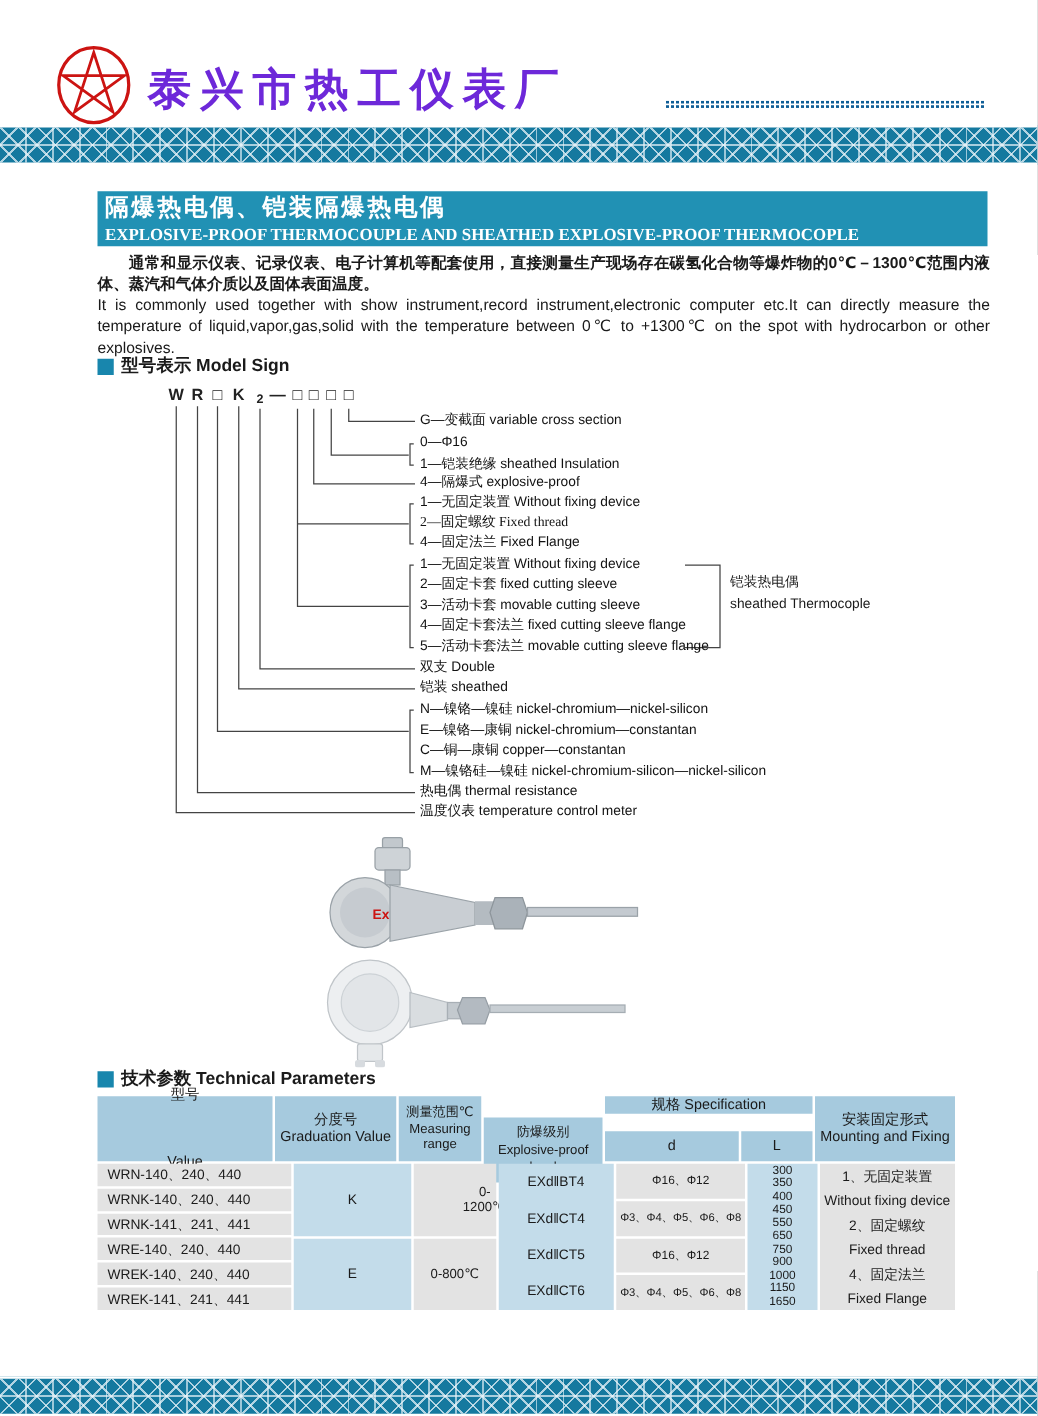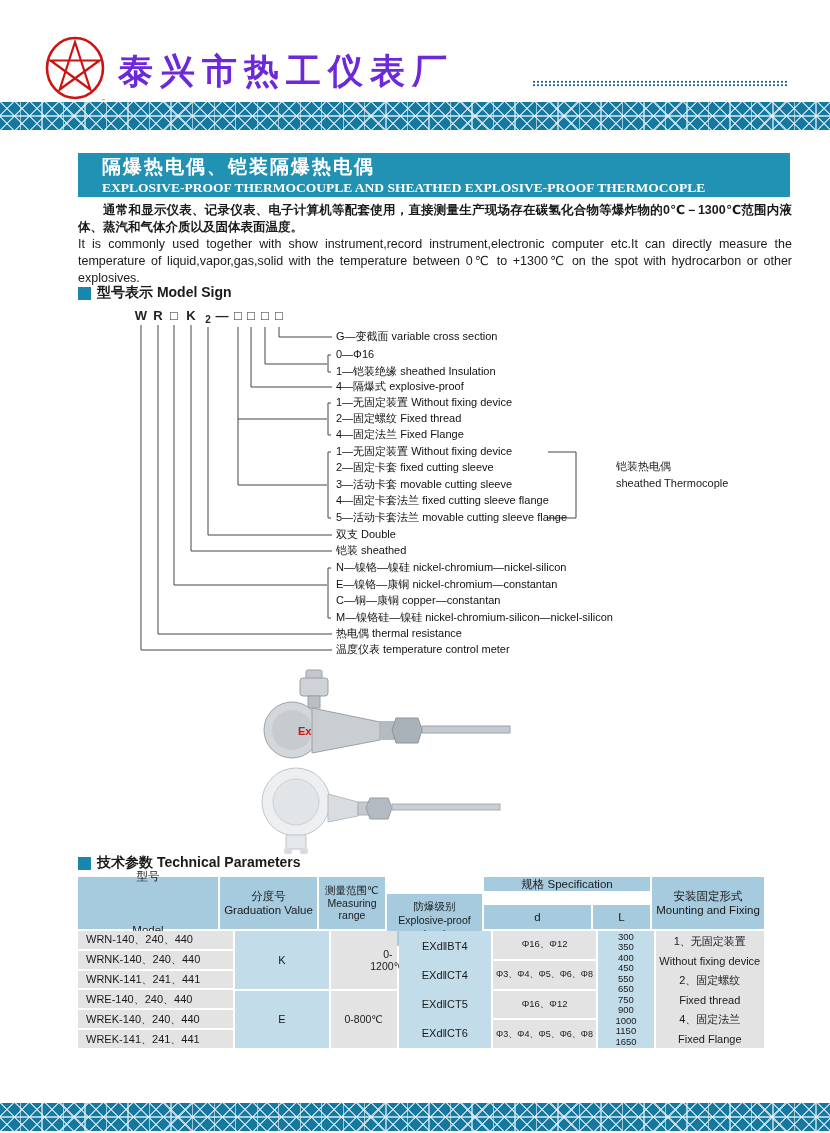--- a/index.html
+++ b/index.html
@@ -19,40 +19,40 @@
     background-image:
       repeating-linear-gradient(45deg, rgba(255,255,255,0) 0 9px, rgba(230,242,248,.75) 9px 10.5px),
       repeating-linear-gradient(135deg, rgba(255,255,255,0) 0 9px, rgba(230,242,248,.75) 9px 10.5px),
       repeating-linear-gradient(90deg, rgba(255,255,255,0) 0 20px, rgba(230,242,248,.65) 20px 21.5px),
       linear-gradient(to bottom, rgba(255,255,255,0) 0 47%, rgba(230,242,248,.7) 47% 53%, rgba(255,255,255,0) 53%);
     border-top:2px solid #ffffff; border-bottom:2px solid #ffffff; }
   .band-top { top:100px; }
   .band-bottom { top:1101px; }
 
   
-  .banner { position:absolute; left:78px; top:153px; width:712px; height:44px; background:#2191b4; color:#fff; padding:2px 6px 0 24px; }
+  .banner { position:absolute; left:78px; top:153px; width:712px; height:44px; background:#2191b4; color:#fff; padding:2px 6px 0 6px; }
   .banner-zh { font-family:"Liberation Serif","DejaVu Serif",serif; font-size:19px; font-weight:bold; letter-spacing:2px; line-height:24px; }
   .banner-en { font-family:"Liberation Serif","DejaVu Serif",serif; font-size:13.5px; font-weight:bold; line-height:17px; white-space:nowrap; }
 
   
   .intro { position:absolute; left:78px; top:202px; width:714px; }
   .intro-zh { font-size:12.5px; font-weight:bold; line-height:17px; text-indent:2em; text-align:justify; }
   .intro-en { font-size:12.5px; line-height:17px; text-align:justify; }
 
   
   .section-hdr { position:absolute; display:flex; align-items:center; gap:6px; font-size:14px; font-weight:bold; }
   .bullet { width:13px; height:13px; background:#1886ad; }
 
   
   .diagram { position:absolute; left:0; top:300px; width:830px; height:365px; }
   .diagram svg.lines { position:absolute; left:0; top:0; }
   .code-char { position:absolute; top:8px; width:18px; text-align:center; font-size:13px; font-weight:bold; color:#222; }
   .code-char.sub { font-size:10px; top:14px; }
   .dlabel { position:absolute; left:336px; font-size:11px; line-height:13px; white-space:nowrap; color:#111; transform:translateY(-7px); }
-  .side-note { position:absolute; left:616px; top:158px; font-size:11px; line-height:17px; white-space:pre-line; }
+  .side-note { position:absolute; left:584px; top:158px; font-size:11px; line-height:17px; white-space:pre-line; }
 
   
   .photo { position:absolute; }
 
   
   .tbl { position:absolute; left:78px; top:877px; width:686px; }
   .tbl .hdr-cell { position:absolute; background:#a6cade; display:flex; flex-direction:column; align-items:center; justify-content:center; font-size:11.5px; line-height:14px; text-align:center; }
   .tbl .hdr-cell .ml { white-space:pre-line; }
   .body-cols { position:absolute; top:54px; left:0; width:686px; height:117px; display:flex; gap:2px; }
   .bcol { display:flex; flex-direction:column; gap:2px; }
@@ -122,21 +122,21 @@
     <span class="code-char" style="left:229px;">□</span>
     <span class="code-char" style="left:242px;">□</span>
     <span class="code-char" style="left:256px;">□</span>
     <span class="code-char" style="left:270px;">□</span>
 
     <div class="dlabel" style="top:37px;">G—变截面 variable cross section</div>
     <div class="dlabel" style="top:55px;">0—Φ16</div>
     <div class="dlabel" style="top:72px;">1—铠装绝缘 sheathed Insulation</div>
     <div class="dlabel" style="top:87px;">4—隔爆式 explosive-proof</div>
     <div class="dlabel" style="top:103px;">1—无固定装置 Without fixing device</div>
-    <div class="dlabel" style="top:119px;">2—固定螺纹 Fixed thread</div>
+    <div class="dlabel" style="top:119px;font-family:Liberation Serif, serif;">2—固定螺纹 Fixed thread</div>
     <div class="dlabel" style="top:135px;">4—固定法兰 Fixed Flange</div>
     <div class="dlabel" style="top:152px;">1—无固定装置 Without fixing device</div>
     <div class="dlabel" style="top:168px;">2—固定卡套 fixed cutting sleeve</div>
     <div class="dlabel" style="top:185px;">3—活动卡套 movable cutting sleeve</div>
     <div class="dlabel" style="top:201px;">4—固定卡套法兰 fixed cutting sleeve flange</div>
     <div class="dlabel" style="top:218px;">5—活动卡套法兰 movable cutting sleeve flange</div>
     <div class="dlabel" style="top:235px;">双支 Double</div>
     <div class="dlabel" style="top:251px;">铠装 sheathed</div>
     <div class="dlabel" style="top:268px;">N—镍铬—镍硅 nickel-chromium—nickel-silicon</div>
     <div class="dlabel" style="top:285px;">E—镍铬—康铜 nickel-chromium—constantan</div>
@@ -174,21 +174,21 @@
 
   <div class="section-hdr" style="left:78px; top:854px;">
     <span class="bullet"></span>
     <span>技术参数 Technical Parameters</span>
   </div>
 
   <div class="tbl">
 
     <div class="hdr-cell" style="left:0; top:0; width:140px; height:52px;gap:40px;">
       <span>型号</span>
-        <span>Model</span>
+        <span>Value</span>
     </div>
     <div class="hdr-cell" style="left:142px; top:0; width:97px; height:52px;">
       <span>分度号</span>
         <span>Graduation Value</span>
     </div>
     <div class="hdr-cell" style="left:241px; top:0; width:66px; height:52px; font-size:10.5px; line-height:12.5px;">
       <span>测量范围℃</span>
         <span class="ml">Measuring
 range</span>
     </div>

